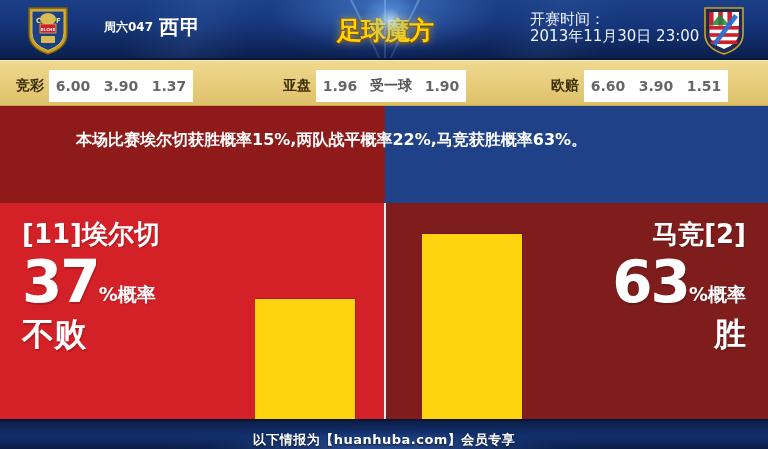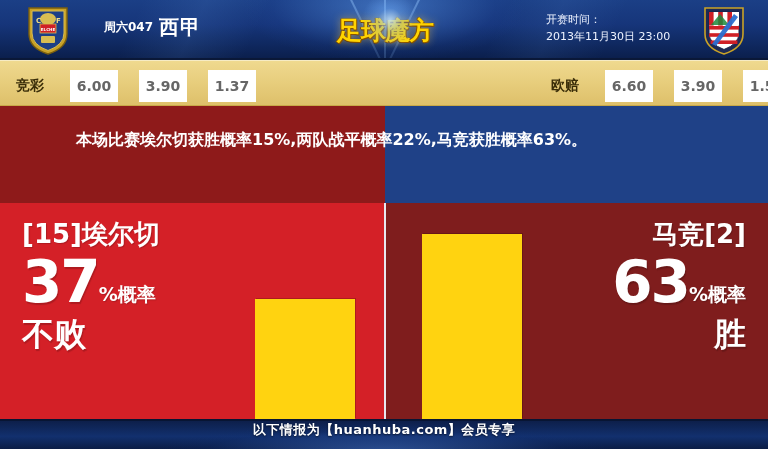--- a/index.html
+++ b/index.html
@@ -61,32 +61,32 @@
     white-space:nowrap;
   }
   .logo-burst {
     position:absolute; left:38px; top:-16px; width:64px; height:64px;
     background:radial-gradient(circle, rgba(190,225,255,0.85) 0%, rgba(120,180,255,0.35) 26%, rgba(120,180,255,0) 62%);
     pointer-events:none;
   }
 
   .kickoff {
     position:absolute; left:530px; top:11px;
-    color:#eef3ff; font-size:11px; line-height:17px; white-space:nowrap;margin-left:16px;
+    color:#eef3ff; font-size:15px; line-height:17px; white-space:nowrap;
   }
   .kickoff .k2 { letter-spacing:0px; }
 
   
   .odds-bar {
     position:absolute; left:0; top:60px; width:768px; height:46px;
     background:linear-gradient(180deg,#efd98f 0%,#e7cd7c 50%,#dec06a 100%);
     border-top:1px solid #f6ebc4;
     border-bottom:1px solid #c9a948;
   }
-  .odds-group { position:absolute; top:9px; display:flex; align-items:stretch; gap:21px; }
+  .odds-group { position:absolute; top:9px; display:flex; align-items:stretch; gap:0; }
   .g1 { left:16px; }
   .g2 { left:283px; }
   .g3 { left:551px; }
   .odds-label {
     display:flex; align-items:center; justify-content:center;
     font-size:14px; font-weight:bold; color:#3b2e09;
     padding:0 5px 0 0; letter-spacing:0px; white-space:nowrap;
   }
   .odds-cell {
     width:48px; height:32px;
@@ -149,21 +149,21 @@
     text-shadow:1px 2px 1px rgba(0,0,0,0.18);
   }
 
   
   .footer {
     position:absolute; left:0; top:419px; width:768px; height:30px;
     background:
       radial-gradient(ellipse 300px 34px at 384px 30px, rgba(70,120,210,0.55) 0%, rgba(20,50,120,0.15) 60%, rgba(0,0,0,0) 76%),
       linear-gradient(180deg,#0d1f4a 0%,#12306e 55%,#0b1d45 100%);
     border-top:2px solid #081533;
-    display:flex; align-items:flex-start; justify-content:center;
+    display:flex; align-items:flex-end; justify-content:center;
   }
   .footer-text {
     color:#ffffff; font-size:13px; font-weight:bold; letter-spacing:0.5px;
     text-shadow:0 1px 2px rgba(0,0,0,0.6); white-space:nowrap;
   }
 </style>
 </head>
 <body>
 
 <div id="app">
@@ -219,41 +219,47 @@
 
   <div class="odds-bar">
 
     <div class="odds-group g1">
       <div class="odds-label">竞彩</div>
       <div class="odds-cell">6.00</div>
       <div class="odds-cell">3.90</div>
       <div class="odds-cell">1.37</div>
     </div>
 
+    <div class="odds-group g2">
+      <div class="odds-label">亚盘</div>
+      <div class="odds-cell">1.96</div>
+      <div class="odds-cell wide">受一球</div>
+      <div class="odds-cell">1.90</div>
+    </div>
 
     <div class="odds-group g3">
       <div class="odds-label">欧赔</div>
       <div class="odds-cell">6.60</div>
       <div class="odds-cell">3.90</div>
       <div class="odds-cell">1.51</div>
     </div>
   </div>
 
   <div class="summary">
     <div class="summary-bg-left"></div>
     <div class="summary-bg-right"></div>
     <div class="summary-text">本场比赛埃尔切获胜概率15%,两队战平概率22%,马竞获胜概率63%。</div>
   </div>
 
   <div class="panels">
 
     <div class="panel-left">
       <div class="bar bar-left"></div>
       <div class="team-block left">
-        <div class="team-name">[15]埃尔切</div>
+        <div class="team-name">[11]埃尔切</div>
         <div class="pct-row">
           <span class="pct-num">37</span>
           <span class="pct-unit">%概率</span>
         </div>
         <div class="outcome">不败</div>
       </div>
     </div>
 
     <div class="panel-divider"></div>
 

